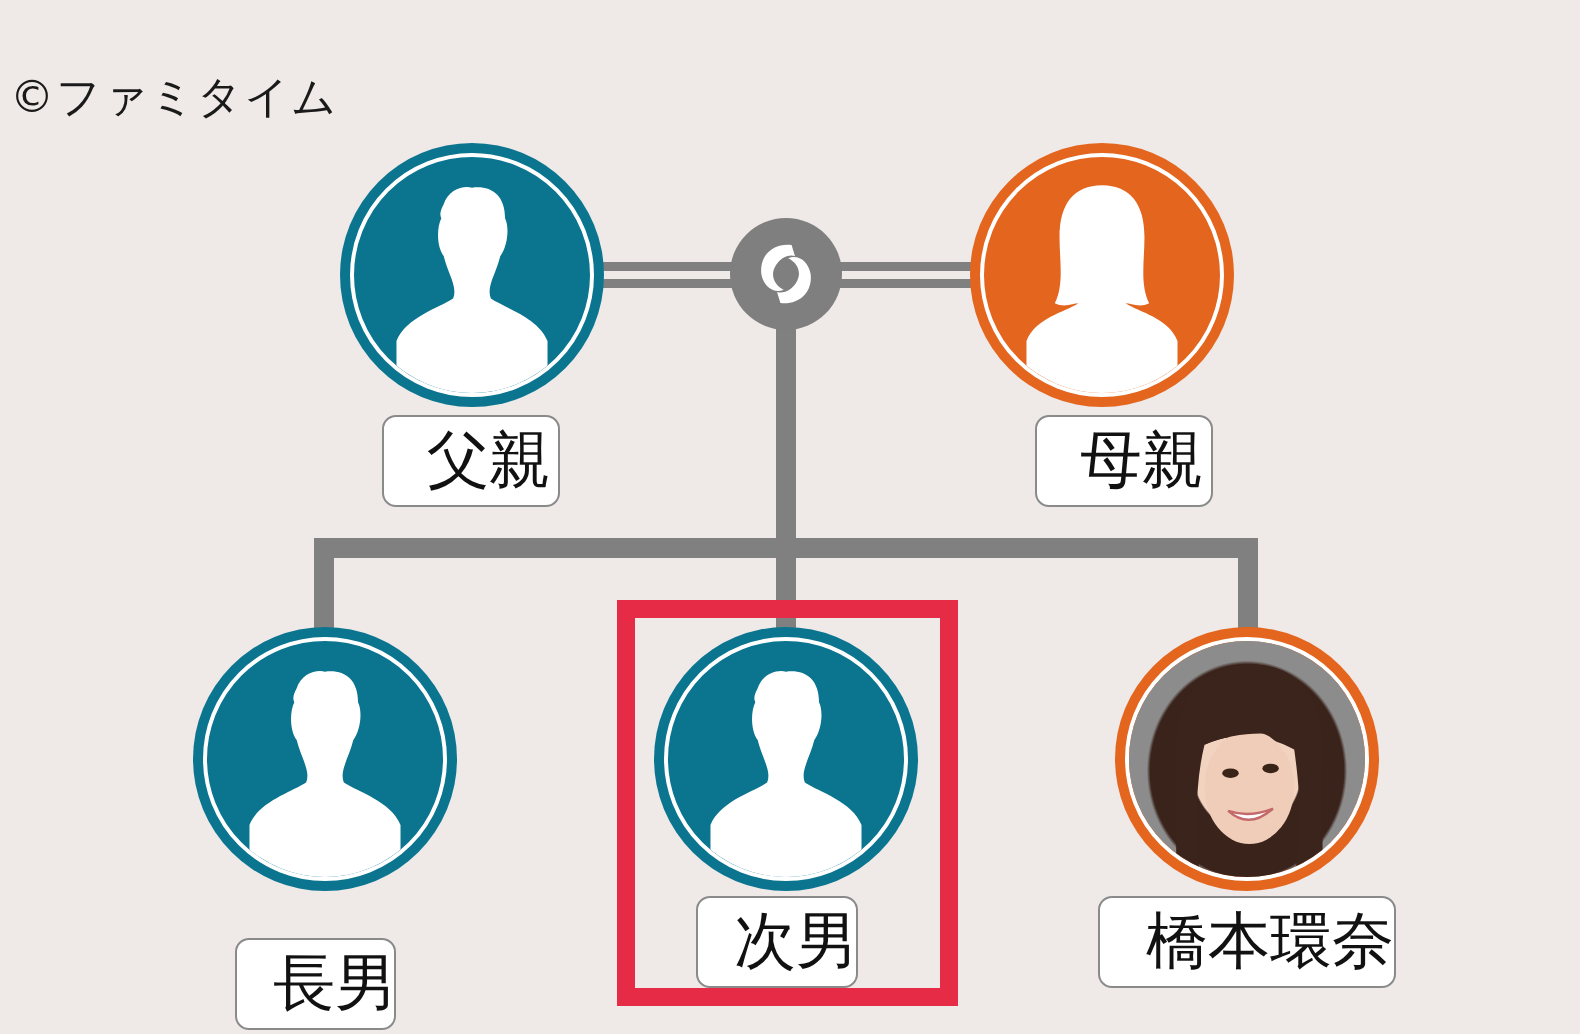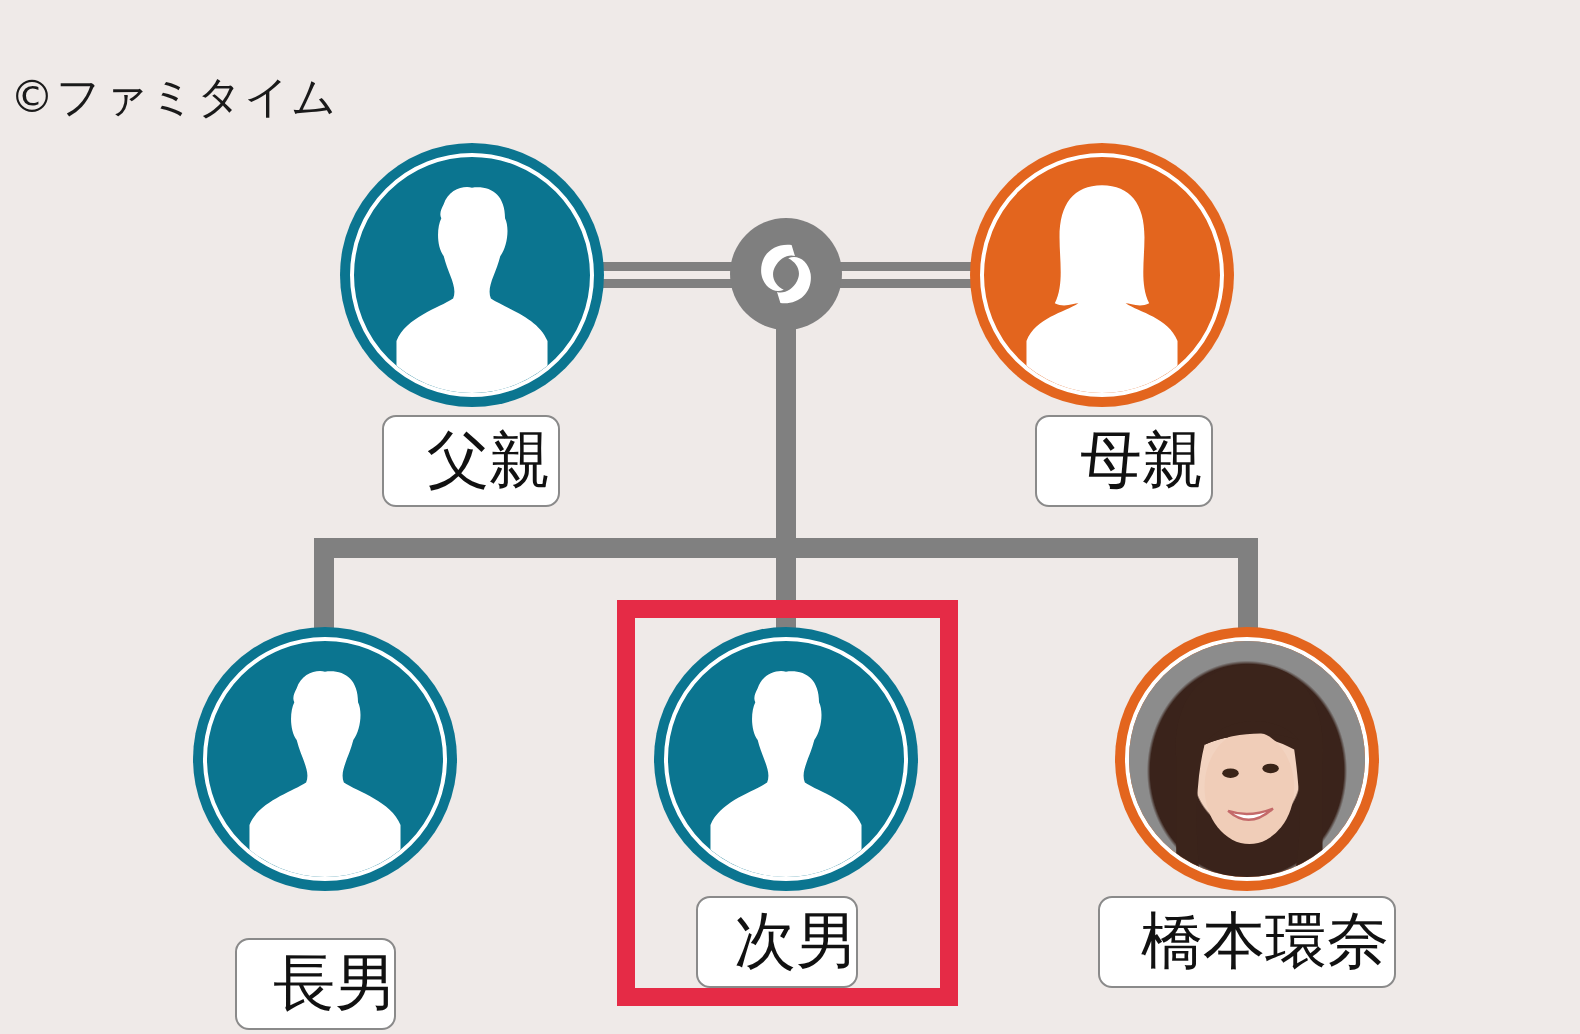--- a/index.html
+++ b/index.html
@@ -133,13 +133,13 @@
     <svg viewBox="0 0 100 100">
       <path d="M20 50 C18 22 34 10 52 10 C72 10 84 24 82 52 L82 100 L70 100 C74 80 72 60 70 46 C60 40 44 38 32 44 C28 60 28 80 30 100 L20 100 Z" fill="#3b241b"></path>
       <ellipse cx="51" cy="62" rx="19" ry="24" fill="#f0cdb8"></ellipse>
       <path d="M32 44 C40 32 62 30 72 42 C62 38 46 38 32 44 Z" fill="#3b241b"></path>
       <ellipse cx="43" cy="56" rx="3.5" ry="2" fill="#3a2418"></ellipse>
       <ellipse cx="60" cy="54" rx="3.5" ry="2" fill="#3a2418"></ellipse>
       <path d="M42 72 Q51 80 61 71 Q51 75 42 72 Z" fill="#fff" stroke="#c46a6a" stroke-width="1"></path>
     </svg>
   </div>
 </div>
-<div class="label" style="left:1098px; top:896px; width:298px;">橋本環奈</div>
+<div class="label" style="left:1098px; top:896px; width:298px;text-align:right;">橋本環奈</div>
 
 </body></html>

